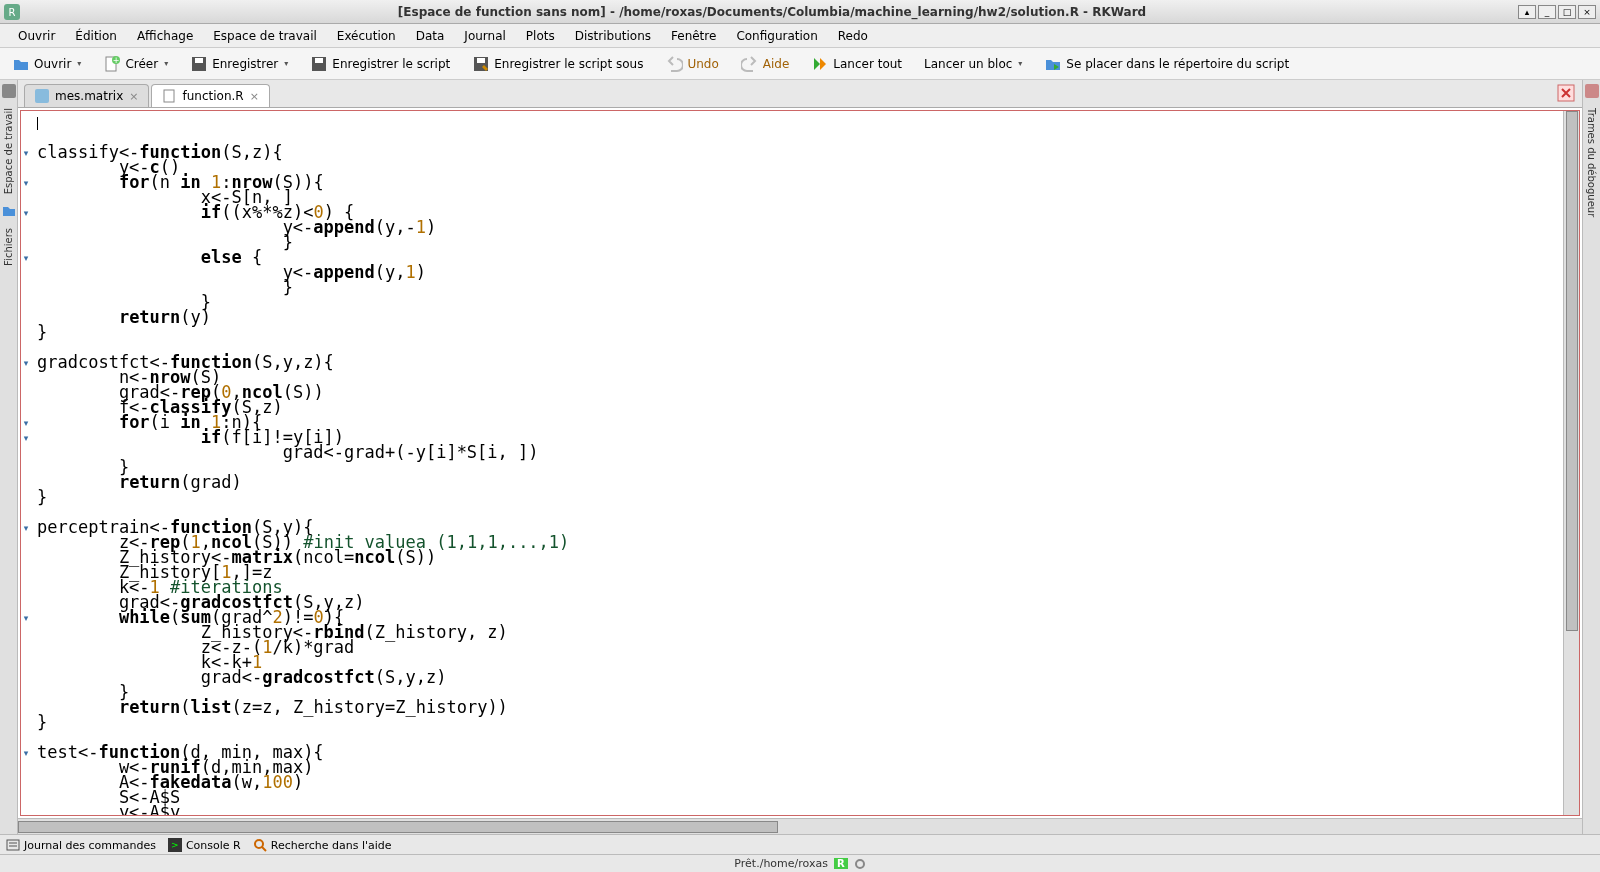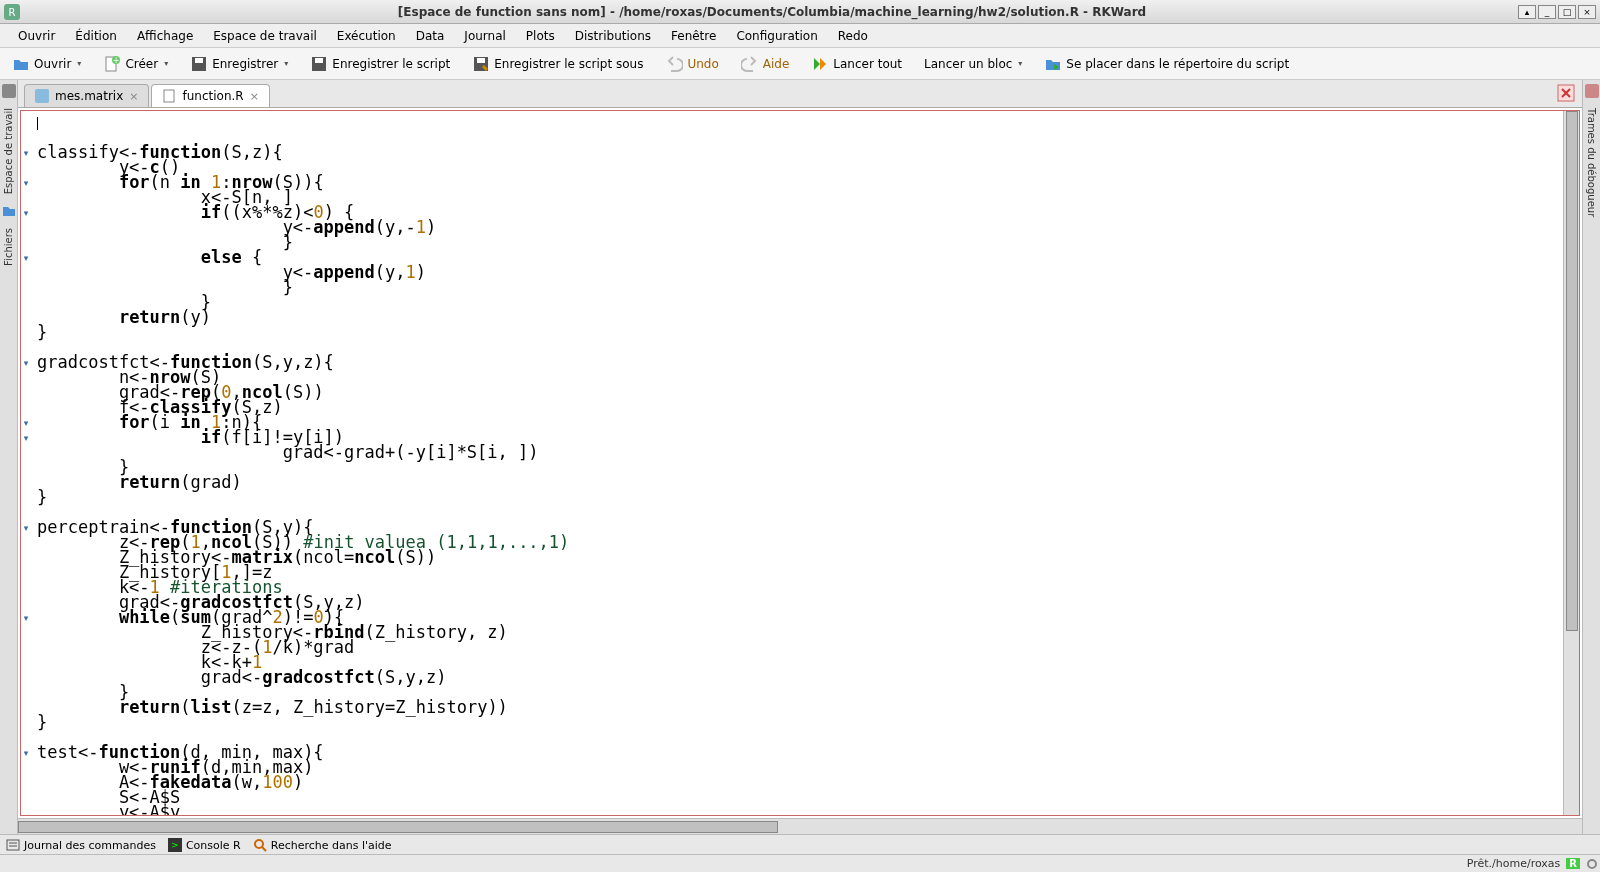--- a/index.html
+++ b/index.html
@@ -32,21 +32,21 @@
 .editor-wrap { flex:1; display:flex; background:#fff; border:1px solid #c66; margin:2px; overflow:hidden; }
 .gutter { width:14px; background:#fff; border-right:0; padding-top:4px; }
 .code { flex:1; font-family:"DejaVu Sans Mono","Courier New",monospace; font-size:17px; line-height:15px; white-space:pre; padding:4px 2px; overflow:auto; color:#000; }
 .code .cursor { border-left:1px solid #000; display:inline-block; height:13px; vertical-align:middle; }
 .kw { font-weight:bold; color:#000; }
 .num { color:#b07000; }
 .comment { color:#14532d;text-align:center; }
 .fold-tri { color:#3a6ea5; font-size:9px; display:inline-block; width:10px; text-align:center; }
 .bottombar { height:20px; background:#e8e8e8; border-top:1px solid #bbb; display:flex; align-items:center; padding:0 6px; gap:12px; font-size:11px; }
 .bottombar .bitem { display:flex; align-items:flex-end; gap:4px; cursor:pointer; }
-.statusbar { height:18px; background:#e8e8e8; border-top:1px solid #bbb; display:flex; align-items:center; padding:0 2px; font-size:11px; color:#333; justify-content:flex-end; }
+.statusbar { height:18px; background:#e8e8e8; border-top:1px solid #bbb; display:flex; align-items:center; padding:0 2px; font-size:11px; color:#333; justify-content:center; }
 .statusbar .sright { display:flex; align-items:center; gap:6px; }
 .rbadge { background:#4c4; color:#fff; font-weight:bold; padding:0 3px; font-size:10px; }
 .hscroll { height:16px; background:#e0e0e0; border-top:1px solid #bbb; position:relative; }
 .hscroll .thumb { position:absolute; left:0; top:2px; height:12px; width:760px; background:#c0c0c0; border:1px solid #888; }
 .vscroll { width:16px; background:#e0e0e0; border-left:1px solid #bbb; position:relative; }
 .vscroll .thumb { position:absolute; top:0; left:2px; width:12px; height:520px; background:#c0c0c0; border:1px solid #888; }
 svg { display:block; }
 </style>
 </head>
 <body>

